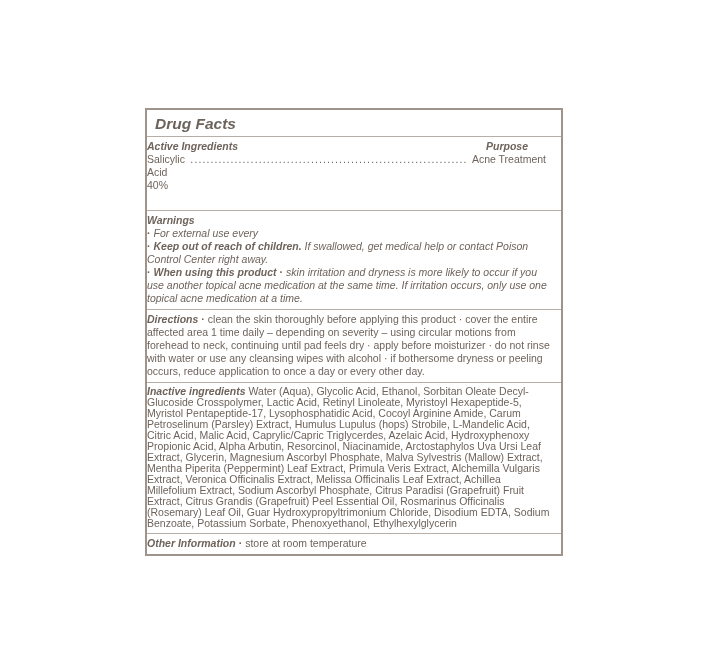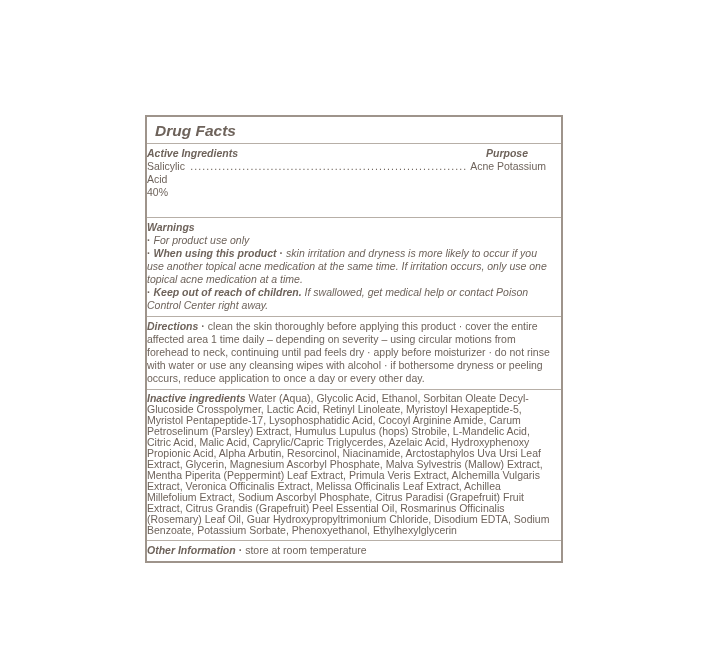--- a/index.html
+++ b/index.html
@@ -4,21 +4,21 @@
 <style>
   * { box-sizing: border-box; }
   html, body {
     margin: 0; padding: 0;
     width: 706px; height: 656px;
     background: #ffffff;
     font-family: "Liberation Sans", sans-serif;
   }
   .panel {
     position: absolute;
-    left: 145px; top: 115px;
+    left: 145px; top: 108px;
     width: 418px;
     border: 2px solid #9e948b;
     background: #ffffff;
     color: #6e635b;
   }
   .row {
     padding: 3px 9px 4px 0;
     font-size: 10.5px;
     line-height: 13px;
   }
@@ -74,36 +74,36 @@
   </div>
 
   <div class="row divided">
     <div class="cols">
       <span class="h">Active Ingredients</span>
       <span class="h purpose-head">Purpose</span>
     </div>
     <div class="cols">
       <span>Salicylic Acid 40%</span>
       <span class="leader"></span>
-      <span class="purpose-val">Acne Potassium</span>
+      <span class="purpose-val">Acne Treatment</span>
     </div>
   </div>
 
 
   <div class="row divided warnings-row">
     <span class="h">Warnings</span>
     <div class="witem">
-      <span class="bsep lead"></span><span>For product use only</span>
-    </div>
-    <div class="witem">
-      <span class="bsep lead"></span><b>When using this product</b><span class="bsep"></span><span>skin irritation and dryness is more likely to occur if you use another topical acne medication at the same time. If irritation occurs, only use one topical acne medication at a time.</span>
+      <span class="bsep lead"></span><span>For external use every</span>
     </div>
     <div class="witem">
       <span class="bsep lead"></span><b>Keep out of reach of children.</b>
       <span>If swallowed, get medical help or contact Poison Control Center right away.</span>
+    </div>
+    <div class="witem">
+      <span class="bsep lead"></span><b>When using this product</b><span class="bsep"></span><span>skin irritation and dryness is more likely to occur if you use another topical acne medication at the same time. If irritation occurs, only use one topical acne medication at a time.</span>
     </div>
   </div>
 
   <div class="row divided">
     <span class="h">Directions</span><span class="bsep"></span><span>clean the skin thoroughly before applying this product · cover the entire affected area 1 time daily – depending on severity – using circular motions from forehead to neck, continuing until pad feels dry · apply before moisturizer · do not rinse with water or use any cleansing wipes with alcohol · if bothersome dryness or peeling occurs, reduce application to once a day or every other day.</span>
   </div>
 
   <div class="row divided inactive-row">
     <span class="h">Inactive ingredients</span>
     <span>Water (Aqua), Glycolic Acid, Ethanol, Sorbitan Oleate Decyl-Glucoside Crosspolymer, Lactic Acid, Retinyl Linoleate, Myristoyl Hexapeptide-5, Myristol Pentapeptide-17, Lysophosphatidic Acid, Cocoyl Arginine Amide, Carum Petroselinum (Parsley) Extract, Humulus Lupulus (hops) Strobile, L-Mandelic Acid, Citric Acid, Malic Acid, Caprylic/Capric Triglycerdes, Azelaic Acid, Hydroxyphenoxy Propionic Acid, Alpha Arbutin, Resorcinol, Niacinamide, Arctostaphylos Uva Ursi Leaf Extract, Glycerin, Magnesium Ascorbyl Phosphate, Malva Sylvestris (Mallow) Extract, Mentha Piperita (Peppermint) Leaf Extract, Primula Veris Extract, Alchemilla Vulgaris Extract, Veronica Officinalis Extract, Melissa Officinalis Leaf Extract, Achillea Millefolium Extract, Sodium Ascorbyl Phosphate, Citrus Paradisi (Grapefruit) Fruit Extract, Citrus Grandis (Grapefruit) Peel Essential Oil, Rosmarinus Officinalis (Rosemary) Leaf Oil, Guar Hydroxypropyltrimonium Chloride, Disodium EDTA, Sodium Benzoate, Potassium Sorbate, Phenoxyethanol, Ethylhexylglycerin</span>

